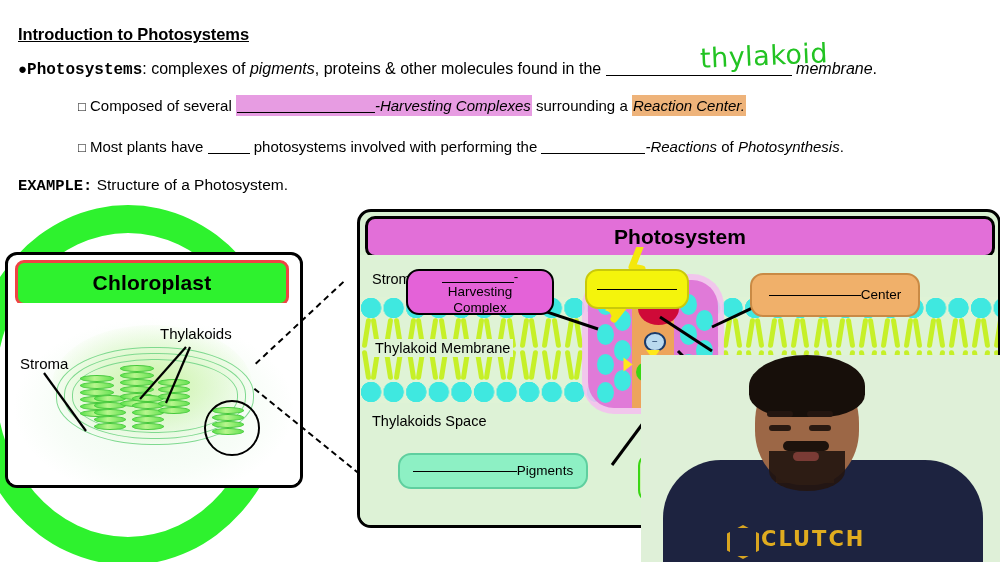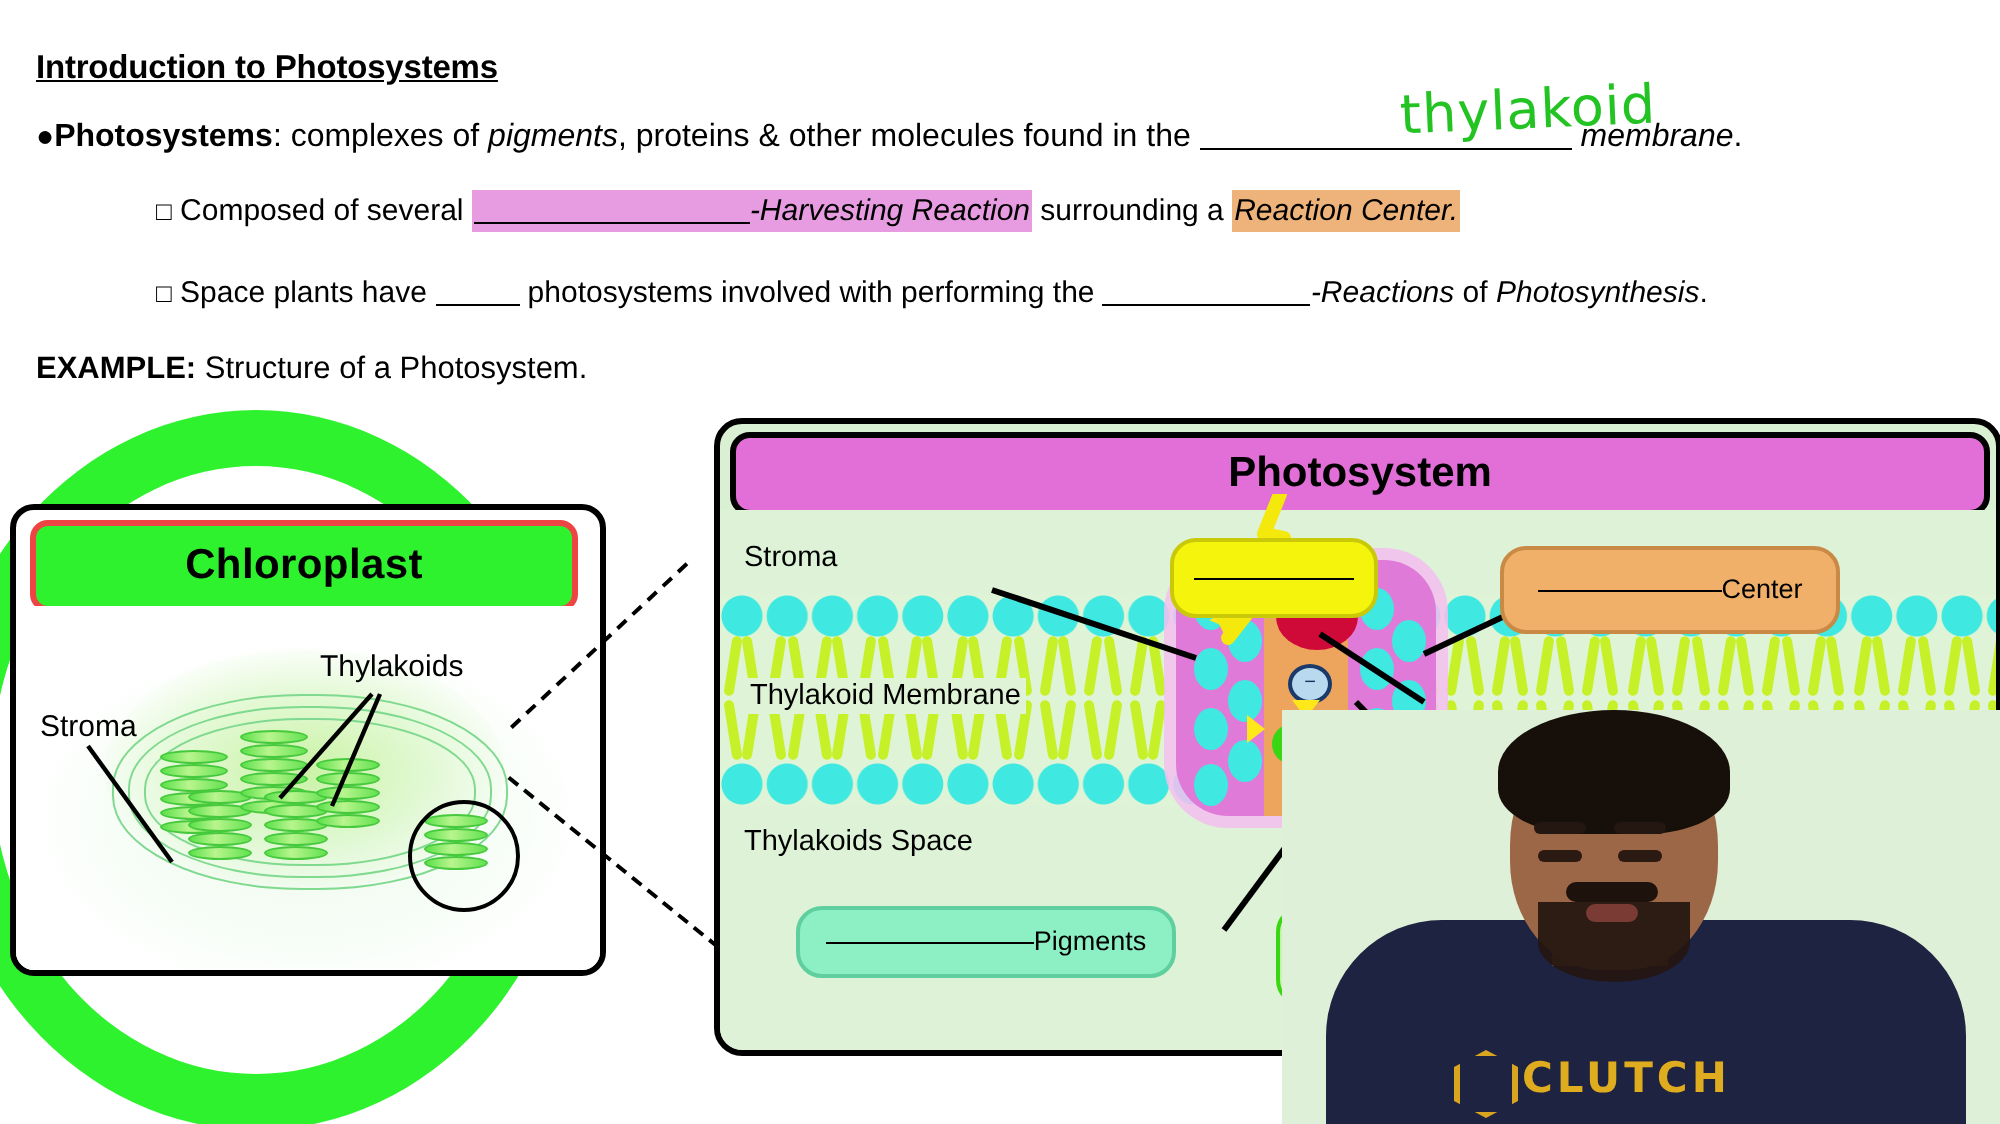--- a/index.html
+++ b/index.html
@@ -14,21 +14,21 @@
   .notes{position:absolute;left:0;top:0;width:1000px;height:200px;}
   .title{
     position:absolute;left:18px;top:25px;
     font-size:16.5px;font-weight:bold;
     text-decoration:underline;letter-spacing:-0.1px;
   }
   .line1{position:absolute;left:18px;top:60px;font-size:16px;white-space:nowrap;}
   .line2{position:absolute;left:78px;top:97px;font-size:15px;white-space:nowrap;}
   .line3{position:absolute;left:78px;top:138px;font-size:15px;white-space:nowrap;}
   .line4{position:absolute;left:18px;top:176px;font-size:15.5px;white-space:nowrap;}
-  .bold{font-weight:bold;}
+  .bold{font-weight:bold;font-family:Liberation Mono, monospace;}
   .ital{font-style:italic;}
   .bullet{font-size:15px;}
   .sq{font-size:13px;}
   .hl-pink{background:#e79ce2;padding:2px 1px;}
   .hl-orange{background:#eeb37a;padding:2px 1px;}
   .blank{
     display:inline-block;border-bottom:1.6px solid #000;
     vertical-align:-2px;
   }
   .b-sm{width:42px;}
@@ -203,26 +203,26 @@
     <div class="title">Introduction to Photosystems</div>
 
     <div class="line1">
       <span class="bullet">●</span><span class="bold">Photosystems</span><span>: complexes of </span><span class="ital">pigments</span><span>, proteins &amp; other molecules found in the </span><span class="blank b-xl"></span> <span class="ital">membrane</span><span>.</span>
     </div>
 
     <div class="handwrite">thylakoid</div>
 
     <div class="line2">
       <span class="sq">□</span>
-      <span>Composed of several </span><span class="hl-pink"><span class="blank b-lg"></span><span class="ital">-Harvesting Reaction</span></span><span> surrounding a </span><span class="hl-orange ital">Reaction Center.</span>
+      <span>Composed of several </span><span class="hl-pink"><span class="blank b-lg"></span><span class="ital">-Harvesting Complexes</span></span><span> surrounding a </span><span class="hl-orange ital">Reaction Center.</span>
     </div>
 
     <div class="line3">
       <span class="sq">□</span>
-      <span>Space plants have </span><span class="blank b-sm"></span><span> photosystems involved with performing the </span><span class="blank b-md"></span><span class="ital">-Reactions</span><span> of </span><span class="ital">Photosynthesis</span><span>.</span>
+      <span>Most plants have </span><span class="blank b-sm"></span><span> photosystems involved with performing the </span><span class="blank b-md"></span><span class="ital">-Reactions</span><span> of </span><span class="ital">Photosynthesis</span><span>.</span>
     </div>
 
     <div class="line4">
       <span class="bold">EXAMPLE:</span><span> Structure of a Photosystem.</span>
     </div>
   </div>
 
   <div class="ring"></div>
 
   <div class="chloro-box">
@@ -579,20 +579,26 @@
       <svg width="638" height="270" style="position:absolute;left:0;top:0;z-index:8;">
         <line x1="136" y1="40" x2="238" y2="74" stroke="#000" stroke-width="3"></line>
         <line x1="420" y1="40" x2="352" y2="72" stroke="#000" stroke-width="3"></line>
         <line x1="300" y1="62" x2="352" y2="96" stroke="#000" stroke-width="3"></line>
         <line x1="252" y1="210" x2="298" y2="148" stroke="#000" stroke-width="3"></line>
         <line x1="298" y1="210" x2="286" y2="150" stroke="#000" stroke-width="3"></line>
         <line x1="330" y1="200" x2="300" y2="152" stroke="#000" stroke-width="3"></line>
         <line x1="396" y1="176" x2="318" y2="96" stroke="#000" stroke-width="3"></line>
       </svg>
 
+      <div class="cal c-pink" style="left:46px;top:14px;width:148px;height:46px;flex-direction:column;">
+        <div>
+          <span class="blank" style="width:72px;"></span><span>-Harvesting</span>
+        </div>
+        <div>Complex</div>
+      </div>
 
       <div class="cal c-yellow" style="left:225px;top:14px;width:104px;height:40px;">
         <span class="blank" style="width:80px;"></span>
       </div>
 
       <div class="cal c-orange" style="left:390px;top:18px;width:170px;height:44px;">
         <span class="blank" style="width:92px;"></span>
           <span> Center</span>
       </div>
 

